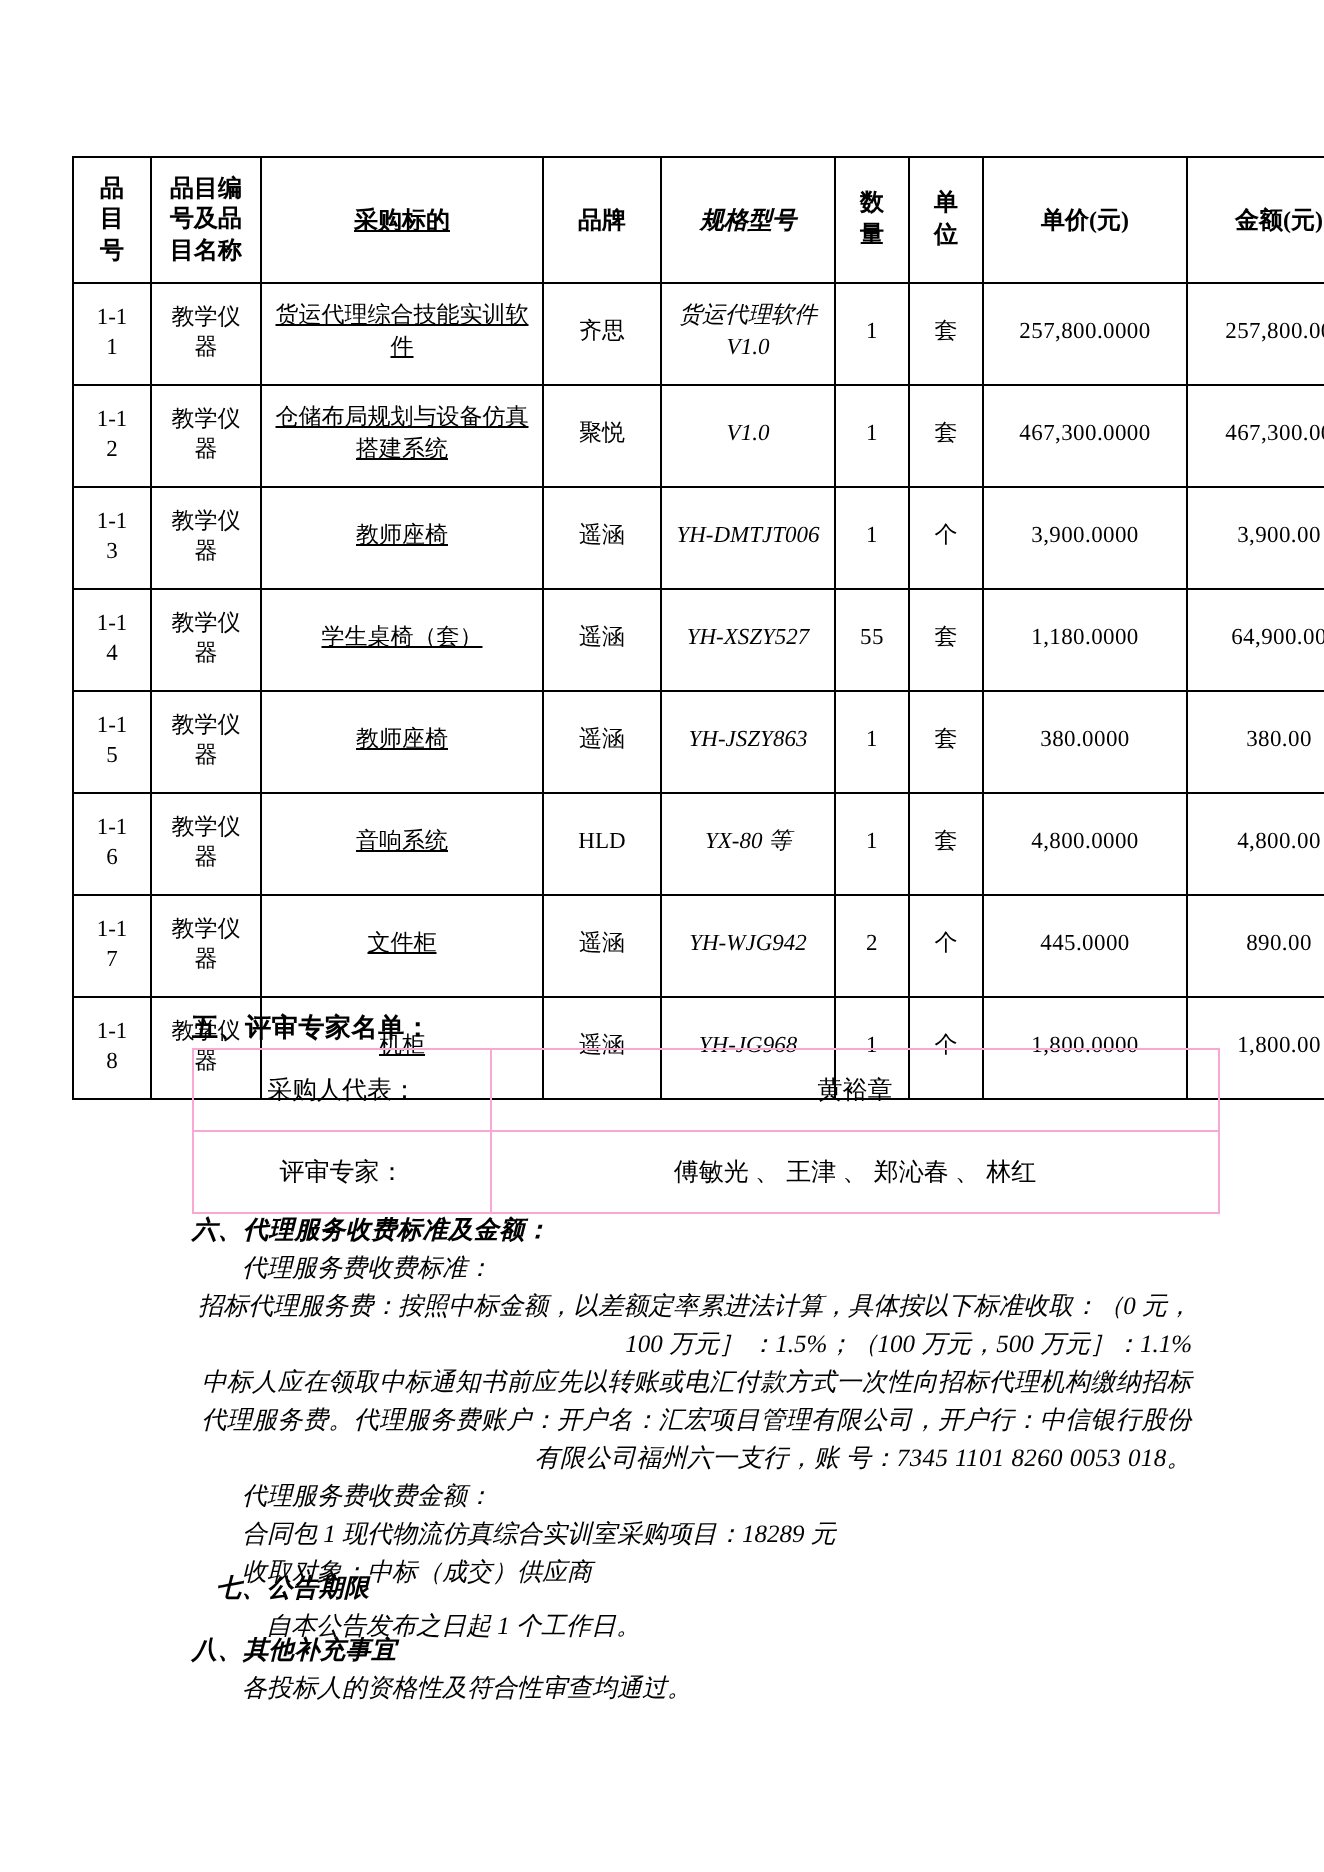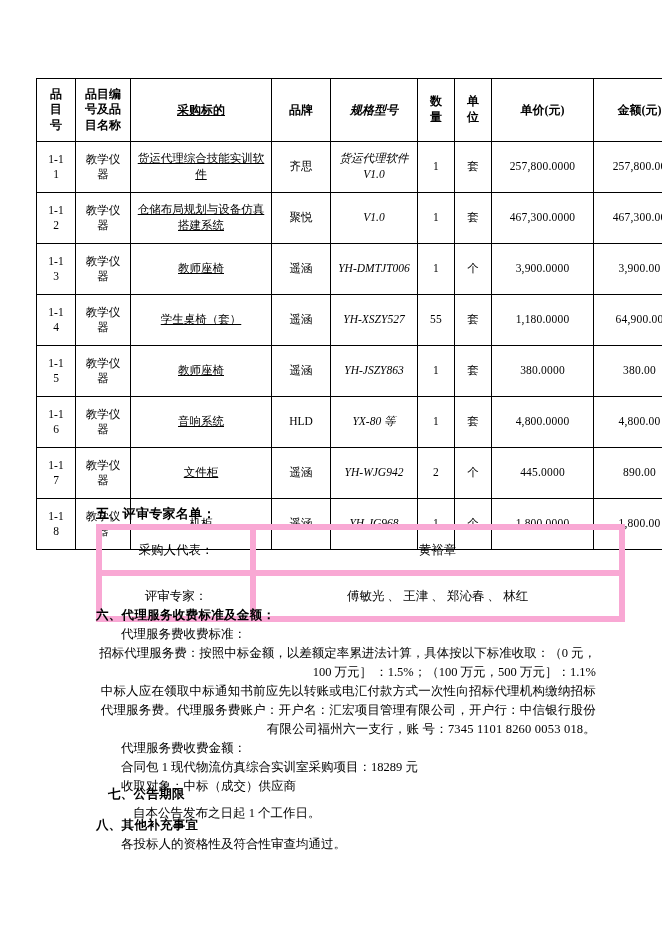--- a/index.html
+++ b/index.html
@@ -84,37 +84,38 @@
     left: 96px;
     top: 524px;
     width: 495px;
   }
   table.experts {
     border-collapse: collapse;
     width: 495px;
     table-layout: fixed;
   }
   table.experts td {
-    border: 6px solid #f9a8d4;
+    border: 1px solid #f9a8d4;
     font-size: 12.5px;
     text-align: center;
     vertical-align: middle;
     height: 36px;
     padding: 2px 4px;
   }
   .e-label { width: 140px; }
   .e-value { width: 355px; }
 
   
   .body-block {
     position: absolute;
     left: 96px;
     width: 500px;
     font-size: 12.5px;
     line-height: 19px;
+    font-style: italic;
   }
   .h-bold {
     font-weight: bold;
     letter-spacing: 0.3px;
   }
   .indent1 { text-indent: 2em; }
   .flow { text-indent: 0; text-align: right; }
 
   #sec6 { top: 606px; }
   #sec7 { top: 785px; margin-left: 12px; }

